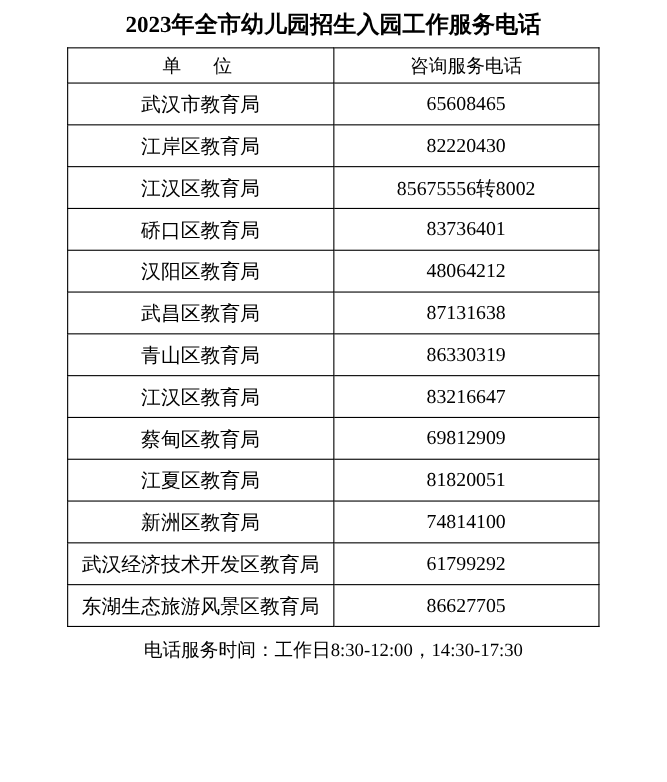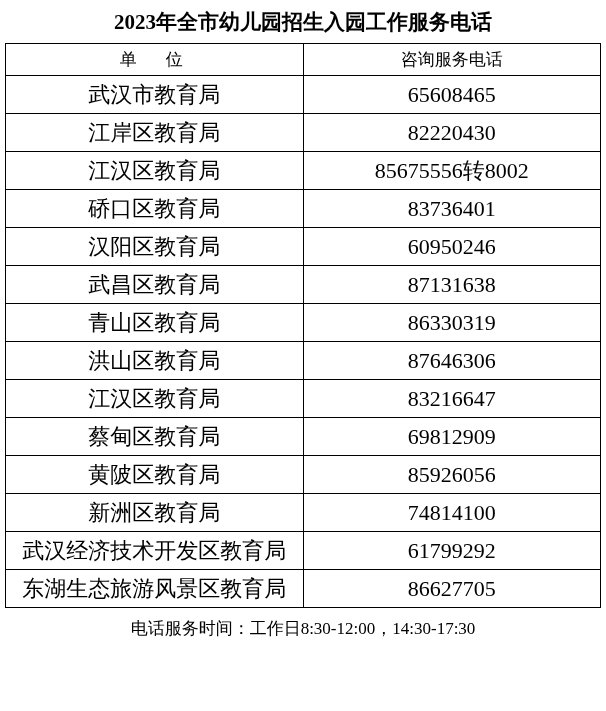--- a/index.html
+++ b/index.html
@@ -25,31 +25,31 @@
   }
   .doc-title {
     font-size: 21px;
     font-weight: bold;
     letter-spacing: 0px;
     margin: 4px 0 7px 0;
     white-space: nowrap;
   }
   table.phone-table {
     border-collapse: collapse;
-    width: 596px;
+    width: 484px;
     table-layout: fixed;
     padding-left: 25px;
   }
   table.phone-table td,
   table.phone-table th {
     border: 1px solid #000000;
     text-align: center;
     vertical-align: middle;
     font-weight: normal;
-    font-size: 22px;
+    font-size: 18px;
     height: 37px;
     padding: 0;
   }
   table.phone-table th {
     font-size: 17px;
     height: 31px;
   }
   col.col-unit { width: 50%; }
   col.col-phone { width: 50%; }
   .hdr-unit {
@@ -93,45 +93,41 @@
       <tr>
         <td>江汉区教育局</td>
         <td>85675556转8002</td>
       </tr>
       <tr>
         <td>硚口区教育局</td>
         <td>83736401</td>
       </tr>
       <tr>
         <td>汉阳区教育局</td>
-        <td>60950246</td>
+        <td>48064212</td>
       </tr>
       <tr>
         <td>武昌区教育局</td>
         <td>87131638</td>
       </tr>
       <tr>
         <td>青山区教育局</td>
         <td>86330319</td>
       </tr>
       <tr>
-        <td>洪山区教育局</td>
-        <td>87646306</td>
-      </tr>
-      <tr>
         <td>江汉区教育局</td>
         <td>83216647</td>
       </tr>
       <tr>
         <td>蔡甸区教育局</td>
         <td>69812909</td>
       </tr>
       <tr>
-        <td>黄陂区教育局</td>
-        <td>85926056</td>
+        <td>江夏区教育局</td>
+        <td>81820051</td>
       </tr>
       <tr>
         <td>新洲区教育局</td>
         <td>74814100</td>
       </tr>
       <tr>
         <td>武汉经济技术开发区教育局</td>
         <td>61799292</td>
       </tr>
       <tr>

